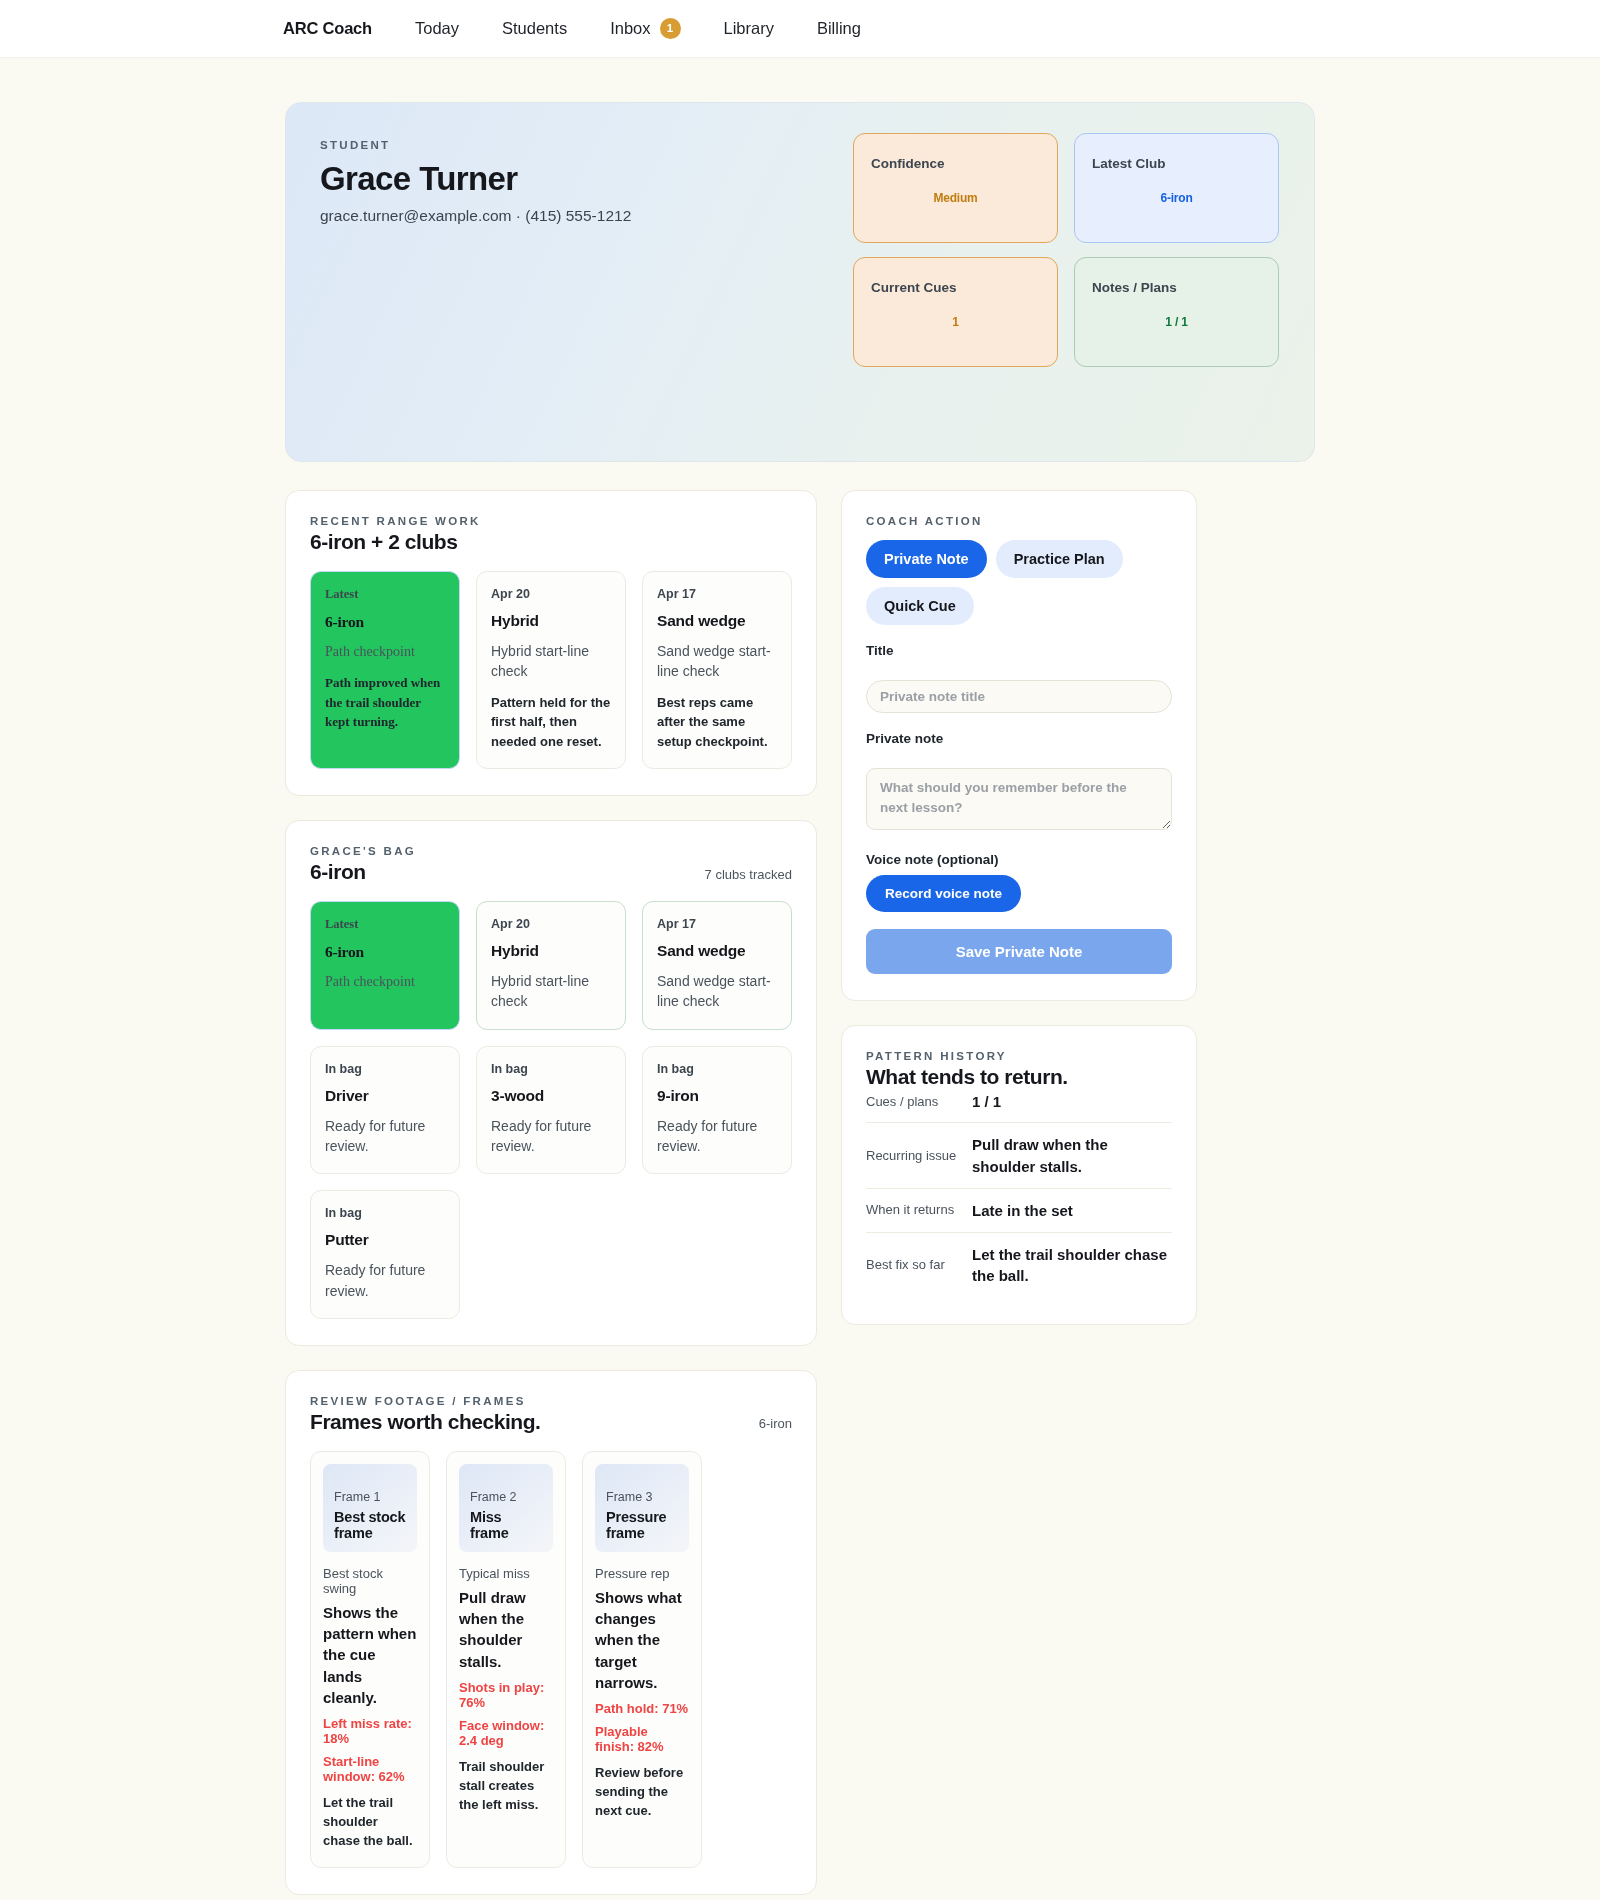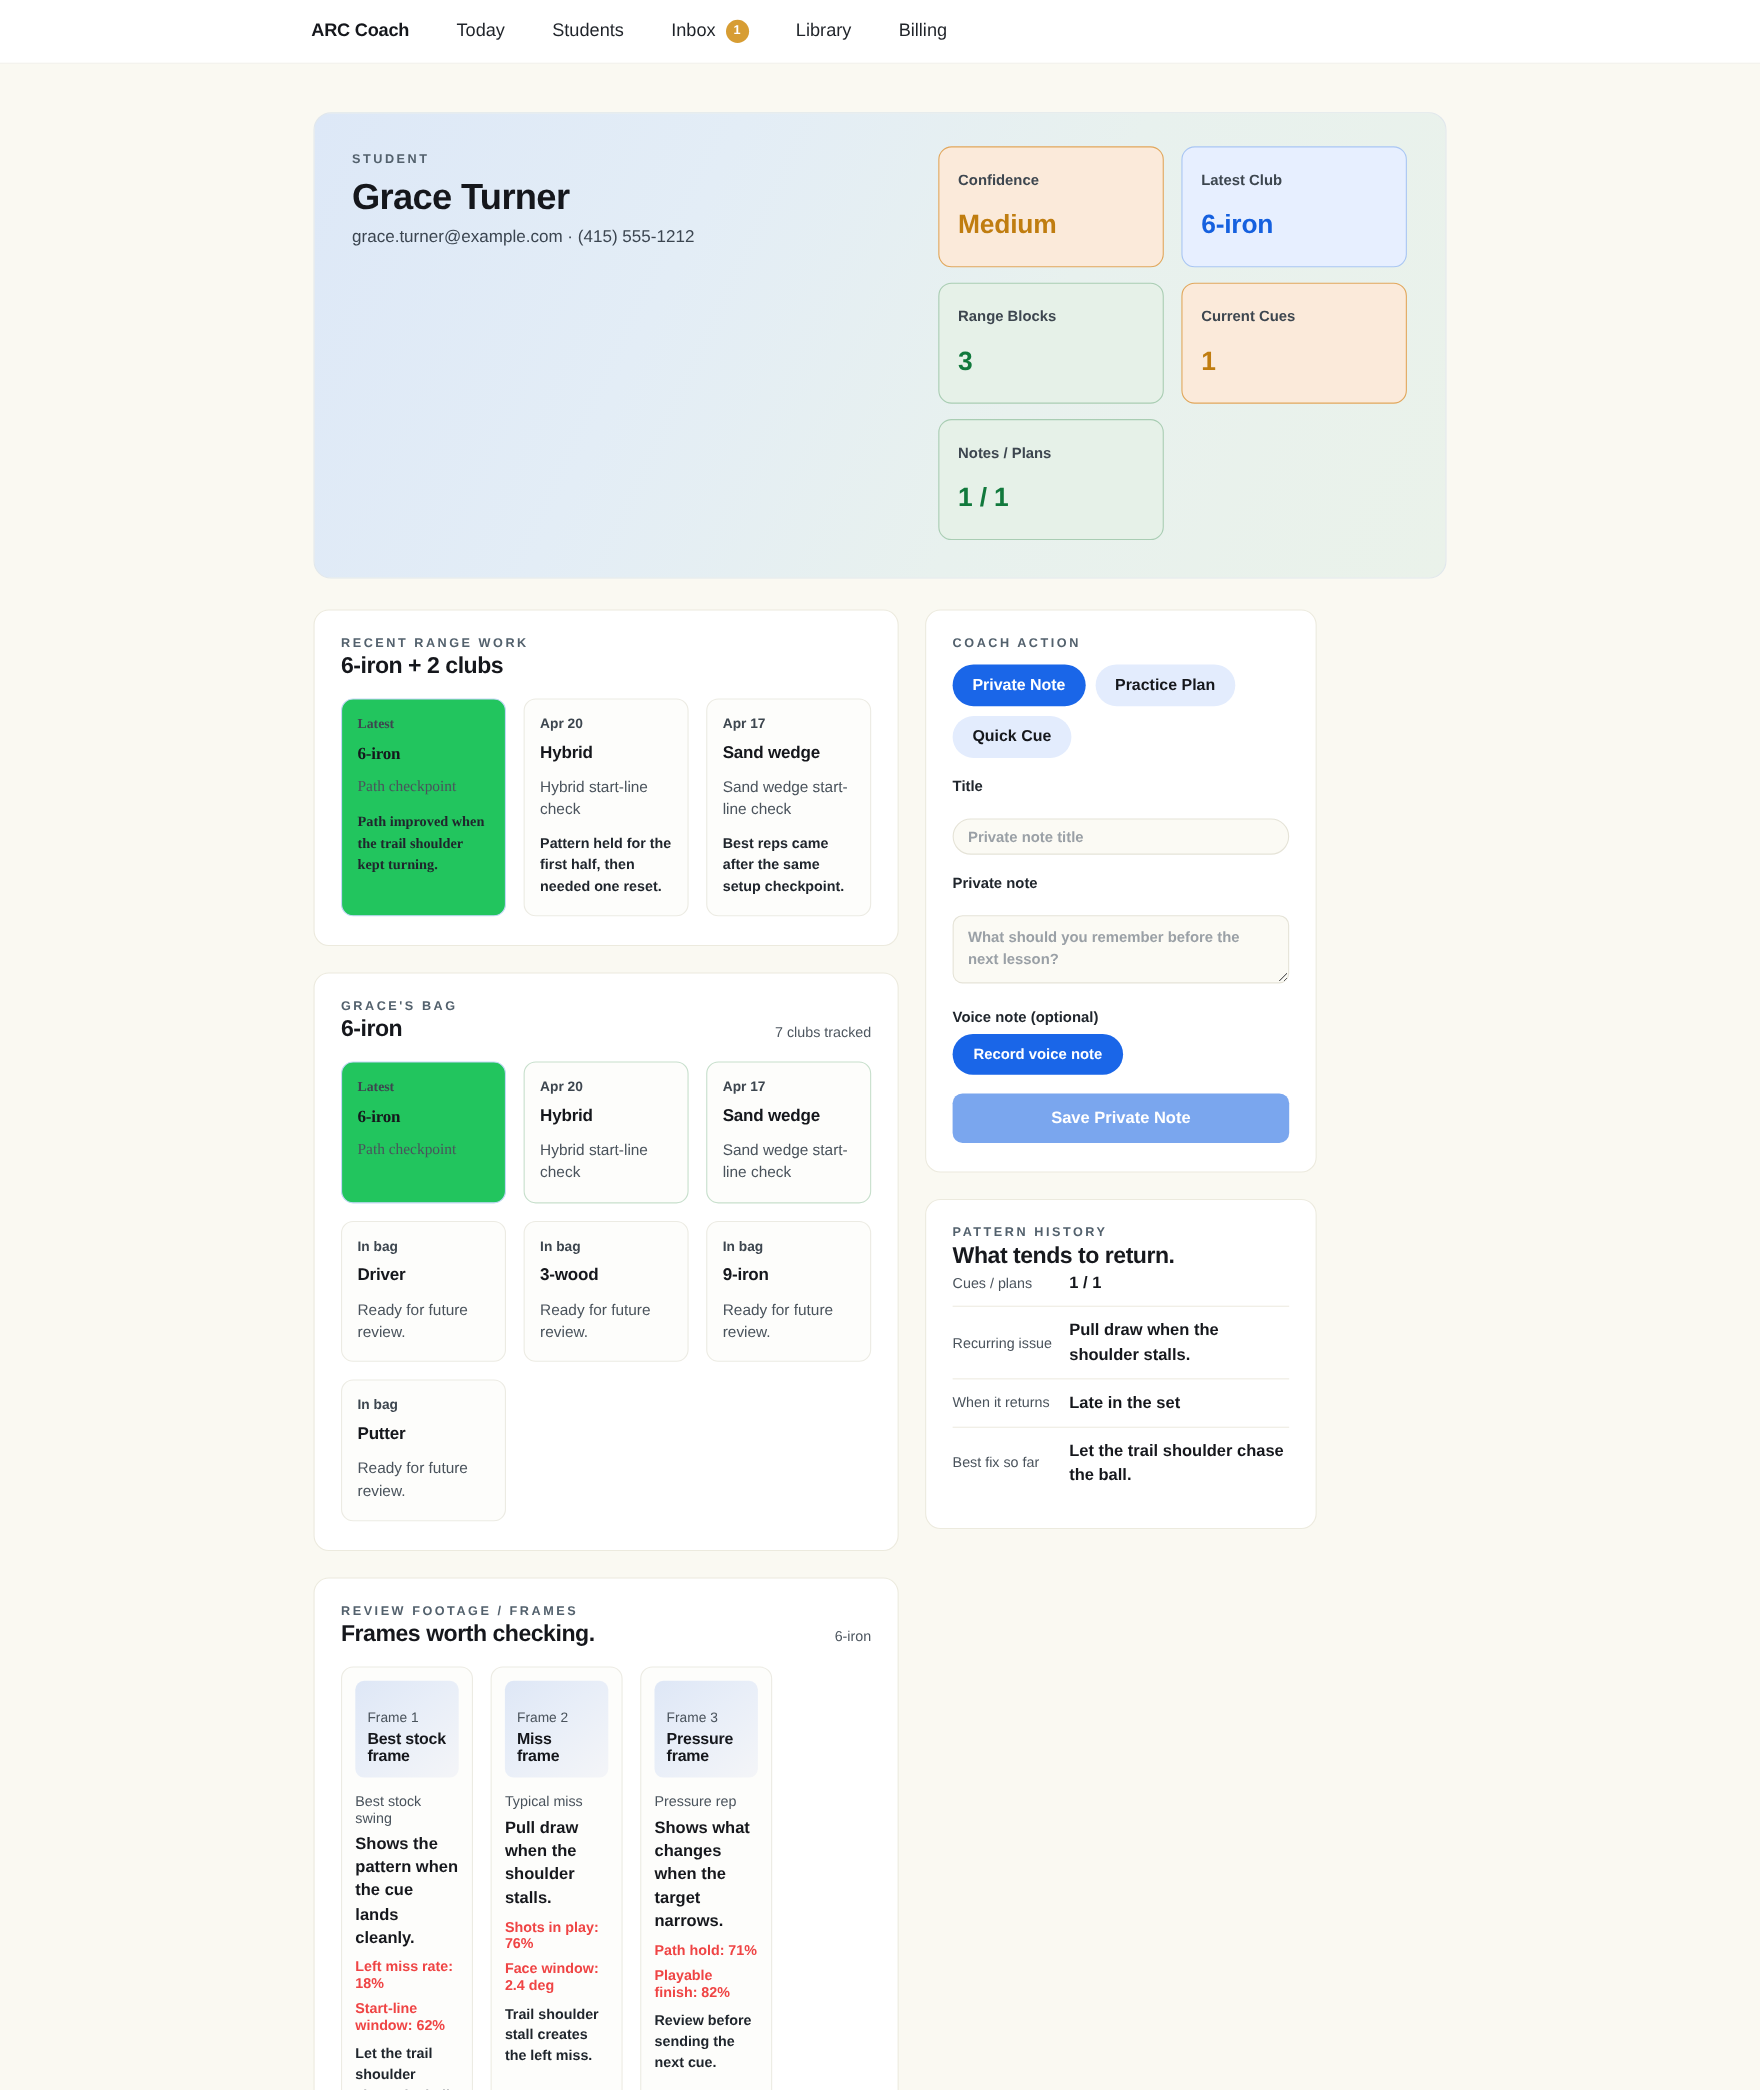--- a/index.html
+++ b/index.html
@@ -103,23 +103,24 @@
     padding: 22px 17px 20px 17px;
     min-height: 110px;
   }
   .tile-label {
     font-size: 13.5px;
     font-weight: 700;
     color: #3d464f;
   }
   .tile-value {
     margin-top: 20px;
-    font-size: 24px;
+    font-size: 12px;
     font-weight: 700;
     letter-spacing: -0.2px;
+    text-align: center;
   }
   .tile.amber { background: #fbeada; border: 1px solid #e1a75c; }
   .tile.amber .tile-value { color: #c07d10; }
   .tile.blue  { background: #e7efff; border: 1px solid #a9c6f3; }
   .tile.blue  .tile-value { color: #1560df; }
   .tile.green { background: #e6f1e8; border: 1px solid #a9cdb3; }
   .tile.green .tile-value { color: #11793c; }
 
   
   .grid {
@@ -367,24 +368,20 @@
       <div class="hero-contact">grace.turner@example.com · (415) 555-1212</div>
     </div>
     <div class="tiles">
       <div class="tile amber">
         <div class="tile-label">Confidence</div>
         <div class="tile-value">Medium</div>
       </div>
       <div class="tile blue">
         <div class="tile-label">Latest Club</div>
         <div class="tile-value">6-iron</div>
-      </div>
-      <div class="tile green">
-        <div class="tile-label">Range Blocks</div>
-        <div class="tile-value">3</div>
       </div>
       <div class="tile amber">
         <div class="tile-label">Current Cues</div>
         <div class="tile-value">1</div>
       </div>
       <div class="tile green">
         <div class="tile-label">Notes / Plans</div>
         <div class="tile-value">1 / 1</div>
       </div>
     </div>

